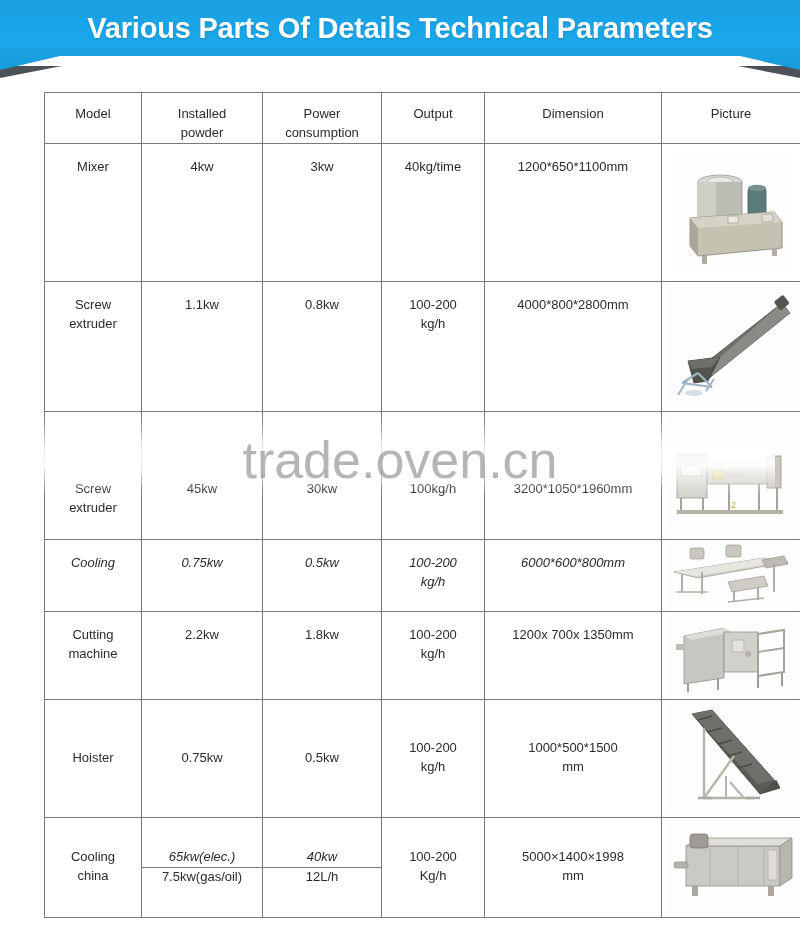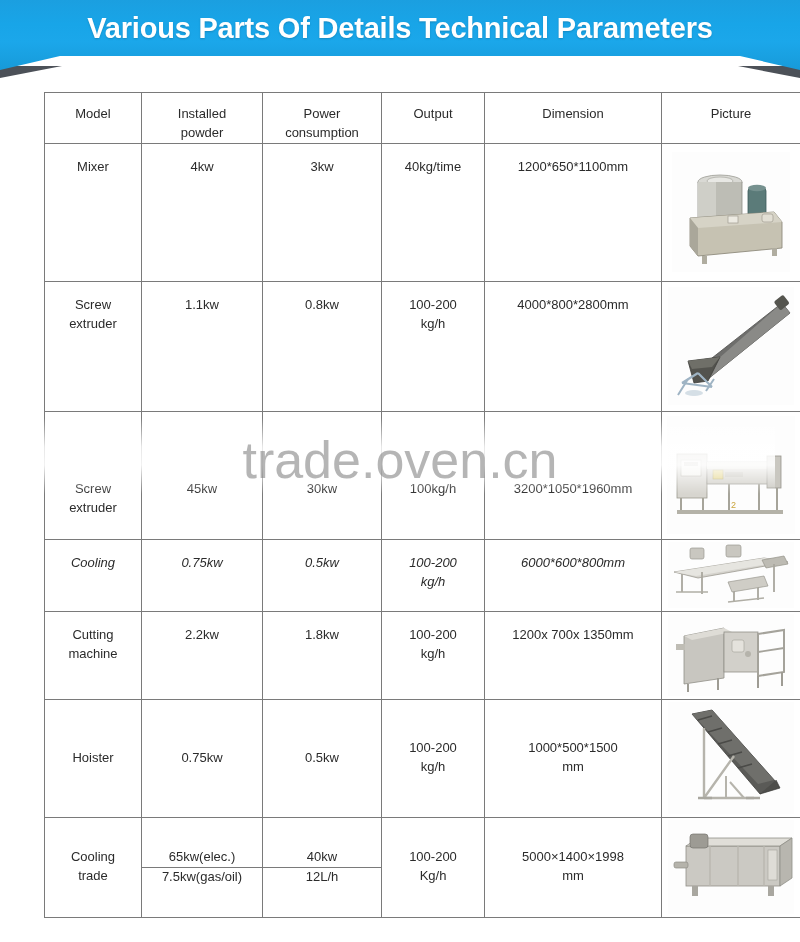--- a/index.html
+++ b/index.html
@@ -98,21 +98,21 @@
 
   .split-cell { padding: 0 !important; vertical-align: middle !important; }
   .split-cell .half {
     height: 50%;
     display: flex;
     align-items: center;
     justify-content: center;
     font-size: 13px;
     box-sizing: border-box;
   }
-  .split-cell .half.top { border-bottom: 1px solid #7a7a7a; }
+  .split-cell .half.top { border-bottom: 1px solid #7a7a7a; font-style: italic; }
 
   
   .pic {
     width: 100%;
     height: 100%;
     display: flex;
     align-items: center;
     justify-content: center;
   }
   .pic svg { display: block; }
@@ -341,21 +341,21 @@
             <path d="M58 96 L58 74 M76 96 L62 80" stroke="#b6b4ac" stroke-width="2" fill="none"></path>
             <path d="M30 96 L44 96 M78 96 L92 96" stroke="#a9a79f" stroke-width="2.6"></path>
           </svg>
         </div>
       </td>
     </tr>
 
     <tr style="height:100px;">
       <td class="col-model mid">
         <div>Cooling</div>
-        <div>trade</div>
+        <div>china</div>
       </td>
       <td class="col-installed split-cell">
         <div class="half top">65kw(elec.)</div>
         <div class="half">7.5kw(gas/oil)</div>
       </td>
       <td class="col-power split-cell">
         <div class="half top">40kw</div>
         <div class="half">12L/h</div>
       </td>
       <td class="col-output mid">

